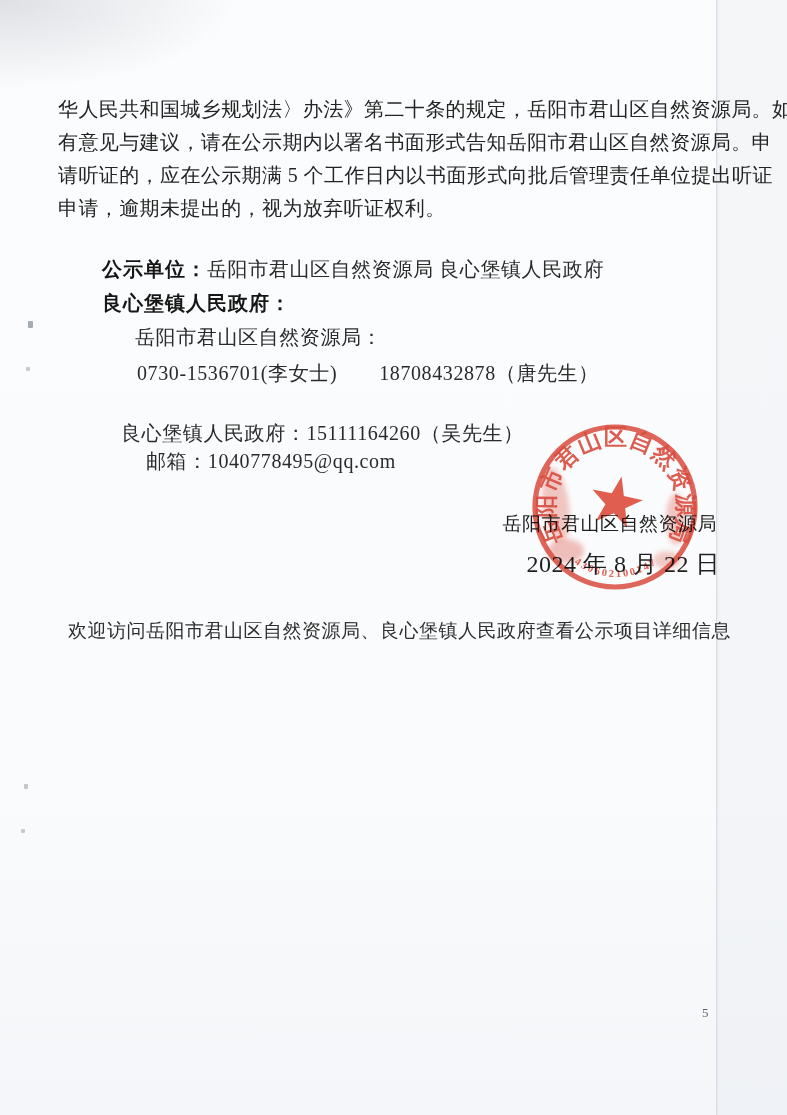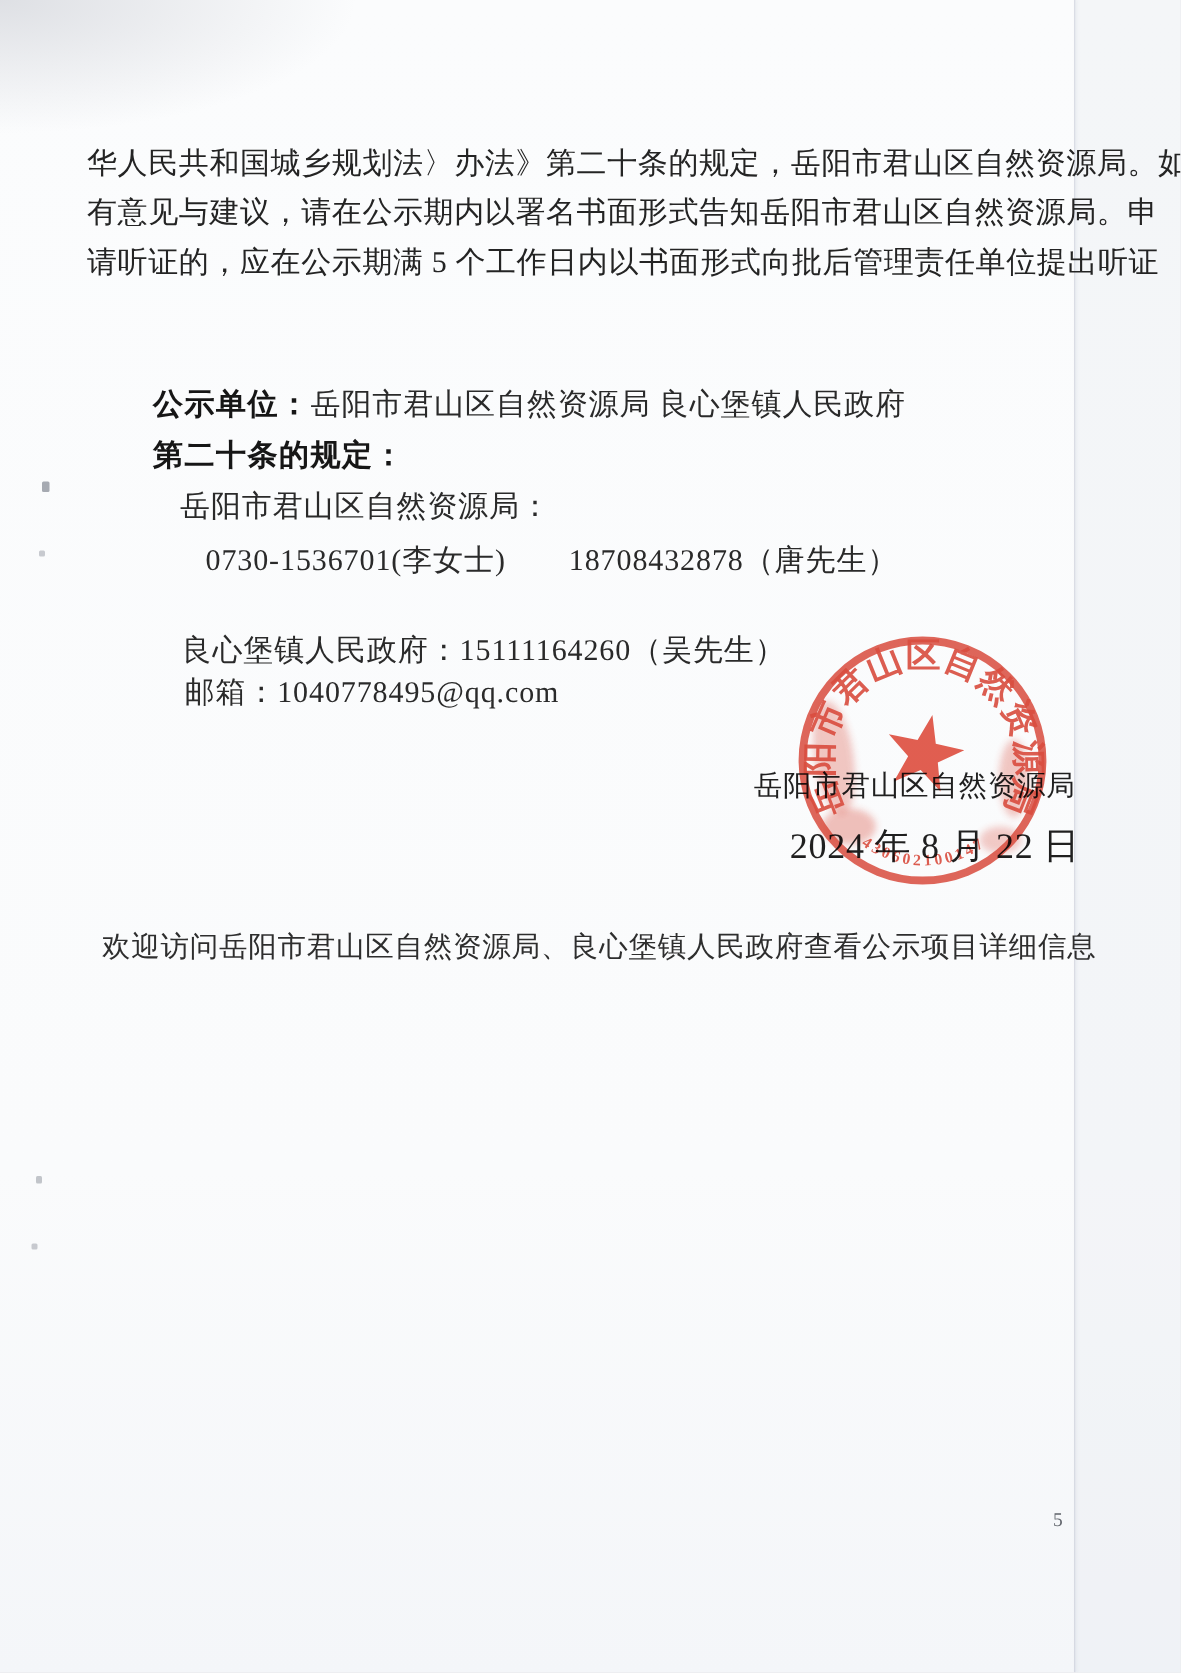--- a/index.html
+++ b/index.html
@@ -39,25 +39,25 @@
   .para{position:absolute;left:58px;top:93px;width:670px;
         font-size:20px;line-height:33px;letter-spacing:.4px;color:#242424;}
   .para .pline{white-space:nowrap;}
   .para .pline.first{text-indent:30px;}
 
   
   .row{position:absolute;font-size:20px;white-space:nowrap;color:#2a2a2a;letter-spacing:.6px;}
   .row .lbl{font-weight:bold;color:#161616;letter-spacing:1px;}
   .row.r-unit{left:102px;top:256px;}
   .row.r-channels{left:102px;top:290px;font-weight:bold;color:#161616;letter-spacing:1px;}
-  .row.r-bureau{left:120px;top:324px;}
+  .row.r-bureau{left:135px;top:324px;}
   .row.r-phones{left:137px;top:360px;}
   .row.r-phones .gap{display:inline-block;width:42px;}
   .row.r-town{left:121px;top:420px;}
-  .row.r-email{left:123px;top:448px;}
+  .row.r-email{left:146px;top:448px;}
 
   
   .sig-org{position:absolute;right:70px;top:511px;font-size:19px;letter-spacing:.5px;color:#1f1f1f;white-space:nowrap;}
   .sig-date{position:absolute;right:67px;top:548px;font-size:24px;letter-spacing:.5px;color:#1f1f1f;white-space:nowrap;}
 
   
   .seal{position:absolute;left:505px;top:395px;width:230px;height:225px;
         mix-blend-mode:multiply;opacity:.88;}
 
   
@@ -76,27 +76,28 @@
   <div class="crease-line"></div>
   <div class="speck s1"></div>
   <div class="speck s2"></div>
   <div class="speck s3"></div>
   <div class="speck s4"></div>
 
   <div class="para">
     <div class="pline">华人民共和国城乡规划法〉办法》第二十条的规定，岳阳市君山区自然资源局。如</div>
     <div class="pline">有意见与建议，请在公示期内以署名书面形式告知岳阳市君山区自然资源局。申</div>
     <div class="pline">请听证的，应在公示期满 5 个工作日内以书面形式向批后管理责任单位提出听证</div>
+    <div class="pline">申请，逾期未提出的，视为放弃听证权利。</div>
   </div>
 
   <div class="row r-unit">
     <span class="lbl">公示单位：</span><span>岳阳市君山区自然资源局 良心堡镇人民政府</span>
   </div>
 
-  <div class="row r-channels">第二十条的规定：</div>
+  <div class="row r-channels">良心堡镇人民政府：</div>
 
   <div class="row r-bureau">岳阳市君山区自然资源局：</div>
 
   <div class="row r-phones">
     <span>0730-1536701(李女士)</span><span class="gap"></span><span>18708432878（唐先生）</span>
   </div>
 
   <div class="row r-town">良心堡镇人民政府：15111164260（吴先生）</div>
 
   <div class="row r-email">邮箱：1040778495@qq.com</div>

